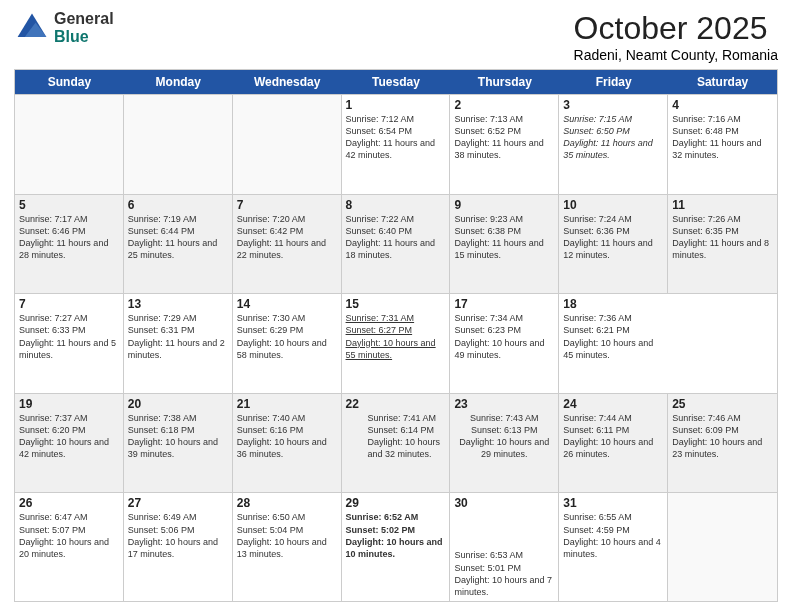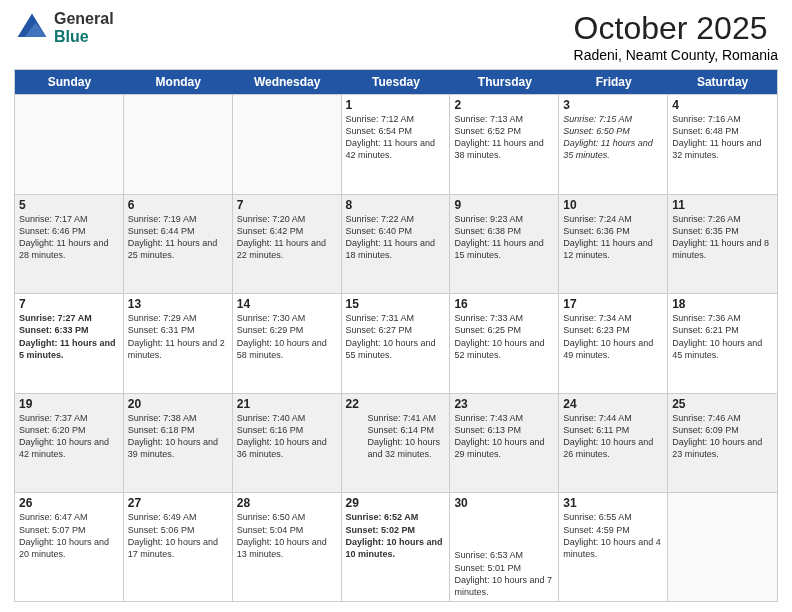--- a/index.html
+++ b/index.html
@@ -211,47 +211,41 @@
           <div class="cal-cell shaded">
             <div class="day-number">11</div>
             <div class="day-info" style="white-space: pre-line;">Sunrise: 7:26 AM
 Sunset: 6:35 PM
 Daylight: 11 hours and 8 minutes.</div>
           </div>
         </div>
         <div class="cal-row">
           <div class="cal-cell">
             <div class="day-number">7</div>
-            <div class="day-info" style="white-space: pre-line; font-weight: bold;">Sunrise: 7:27 AM
+            <div class="day-info" style="white-space: pre-line;">Sunrise: 7:27 AM
 Sunset: 6:33 PM
 Daylight: 11 hours and 5 minutes.</div>
           </div>
           <div class="cal-cell">
             <div class="day-number">13</div>
             <div class="day-info" style="white-space: pre-line;">Sunrise: 7:29 AM
 Sunset: 6:31 PM
 Daylight: 11 hours and 2 minutes.</div>
           </div>
           <div class="cal-cell">
             <div class="day-number">14</div>
             <div class="day-info" style="white-space: pre-line;">Sunrise: 7:30 AM
 Sunset: 6:29 PM
 Daylight: 10 hours and 58 minutes.</div>
           </div>
           <div class="cal-cell">
             <div class="day-number">15</div>
-            <div class="day-info" style="white-space: pre-line;">Sunrise: 7:31 AM
+            <div class="day-info" style="white-space: pre-line; text-decoration: underline;">Sunrise: 7:31 AM
 Sunset: 6:27 PM
 Daylight: 10 hours and 55 minutes.</div>
-          </div>
-          <div class="cal-cell">
-            <div class="day-number">16</div>
-            <div class="day-info" style="white-space: pre-line;">Sunrise: 7:33 AM
-Sunset: 6:25 PM
-Daylight: 10 hours and 52 minutes.</div>
           </div>
           <div class="cal-cell">
             <div class="day-number">17</div>
             <div class="day-info" style="white-space: pre-line;">Sunrise: 7:34 AM
 Sunset: 6:23 PM
 Daylight: 10 hours and 49 minutes.</div>
           </div>
           <div class="cal-cell">
             <div class="day-number">18</div>
             <div class="day-info" style="white-space: pre-line;">Sunrise: 7:36 AM
@@ -279,21 +273,21 @@
 Daylight: 10 hours and 36 minutes.</div>
           </div>
           <div class="cal-cell shaded">
             <div class="day-number">22</div>
             <div class="day-info" style="white-space: pre-line; margin-left: 22px;">Sunrise: 7:41 AM
 Sunset: 6:14 PM
 Daylight: 10 hours and 32 minutes.</div>
           </div>
           <div class="cal-cell shaded">
             <div class="day-number">23</div>
-            <div class="day-info" style="white-space: pre-line;">Sunrise: 7:43 AM
+            <div class="day-info" style="white-space: pre-line; text-align: center;">Sunrise: 7:43 AM
 Sunset: 6:13 PM
 Daylight: 10 hours and 29 minutes.</div>
           </div>
           <div class="cal-cell shaded">
             <div class="day-number">24</div>
             <div class="day-info" style="white-space: pre-line;">Sunrise: 7:44 AM
 Sunset: 6:11 PM
 Daylight: 10 hours and 26 minutes.</div>
           </div>
           <div class="cal-cell shaded">

